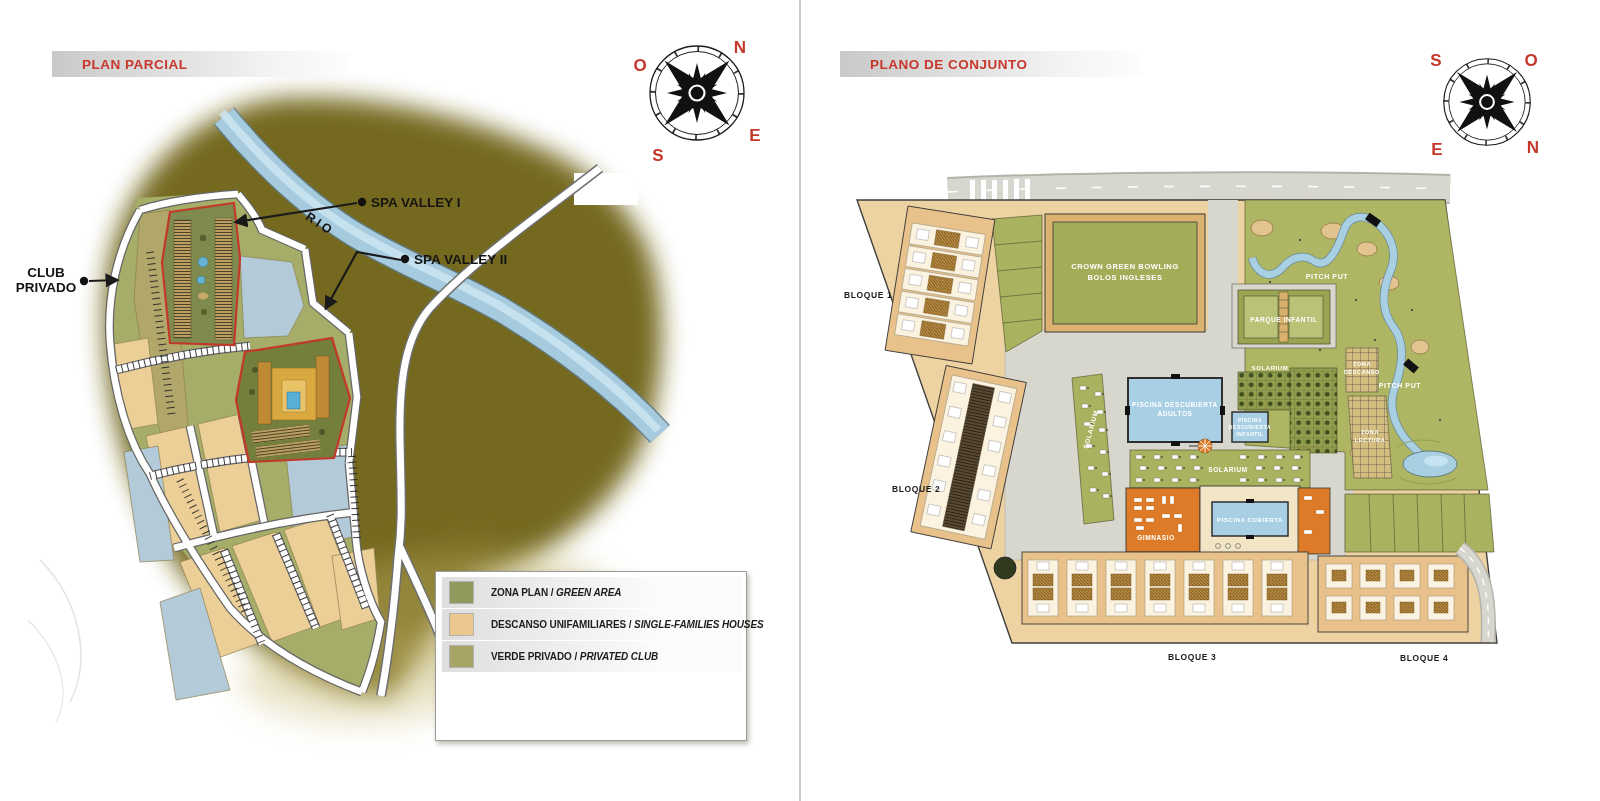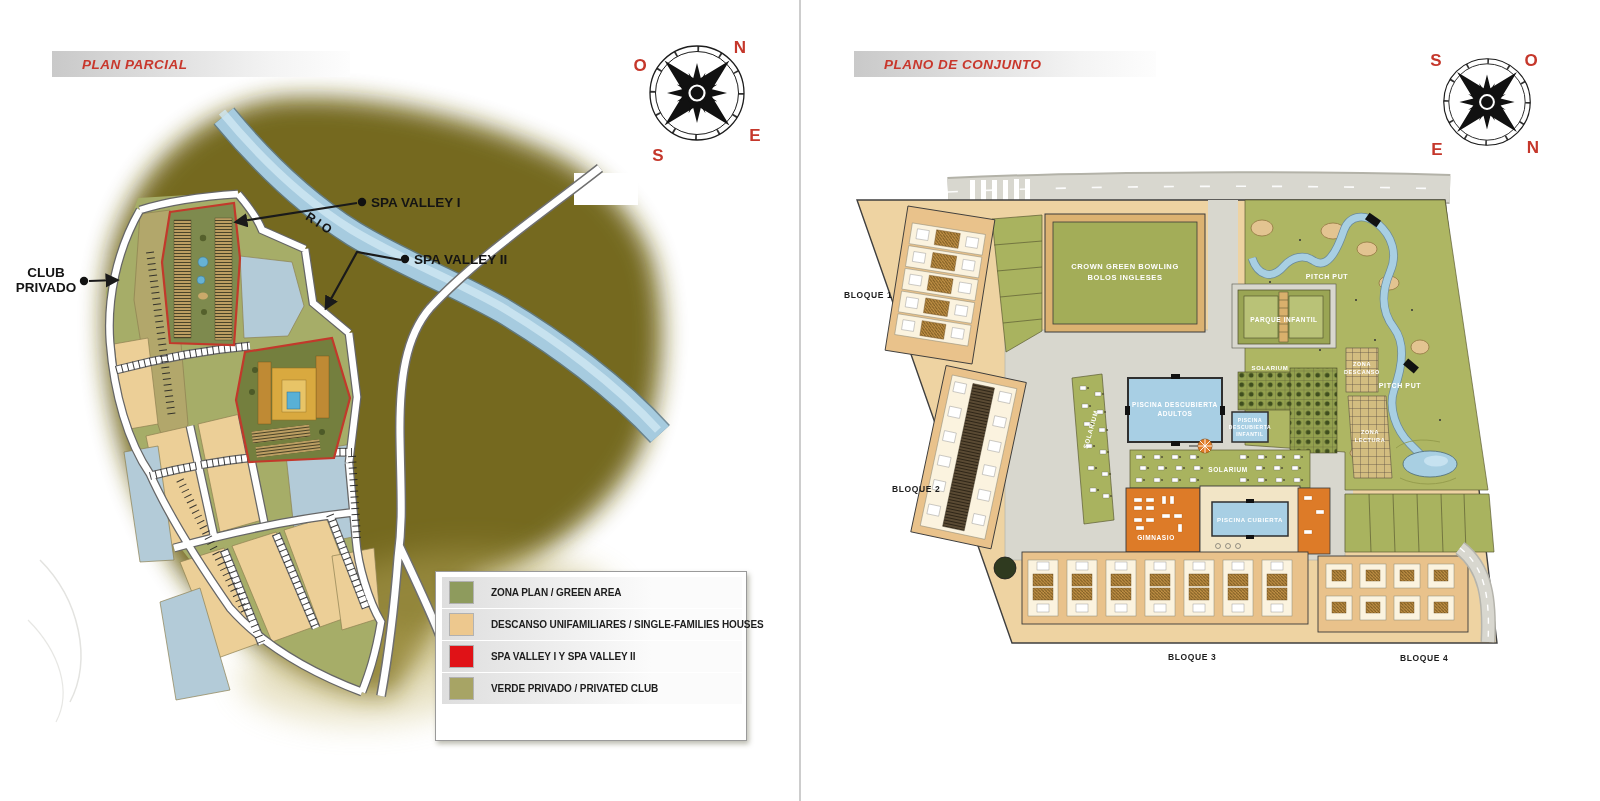--- a/index.html
+++ b/index.html
@@ -5,30 +5,30 @@
   html,body{margin:0;padding:0;background:#fff;}
   .page{position:relative;width:1600px;height:801px;background:#fff;outline:1px solid #b5b5b5;overflow:hidden;
         font-family:"Liberation Sans",sans-serif;}
   .divider{position:absolute;left:799px;top:0;width:2px;height:801px;background:#cdcdcd;}
   .panel{position:absolute;top:0;width:800px;height:801px;}
   .panel.left{left:0;} .panel.right{left:800px;}
   .map{position:absolute;left:0;top:0;width:800px;height:801px;}
   .title-band{position:absolute;top:51px;height:26px;background:linear-gradient(90deg,#c9c9c9,#f4f4f4 75%,#fdfdfd);
               display:flex;align-items:center;}
   .panel.left .title-band{left:52px;width:298px;}
-  .panel.right .title-band{left:54px;width:302px;}
-  .title-band span{padding-left:30px;font-size:13.5px;font-weight:bold;letter-spacing:.5px;color:#c8372c;font-style:italic;}
+  .panel.right .title-band{left:40px;width:302px;}
+  .title-band span{padding-left:30px;font-size:13.5px;font-weight:bold;letter-spacing:.5px;color:#c8372c;}
   .legend{position:absolute;left:435px;top:571px;width:312px;height:170px;background:#fff;border:1px solid #9a9a9a;
           box-shadow:2px 3px 5px rgba(60,60,30,.35);padding:5px 0 0 0;box-sizing:border-box;}
   .lrow{display:flex;align-items:center;height:31px;margin:0 4px 1px 6px;
         background:linear-gradient(90deg,#dedede,#fbfbfb 70%);}
   .lswatch{width:23px;height:21px;margin-left:7px;flex:0 0 23px;border:1px solid rgba(90,90,90,.35);}
   .lswatch svg{display:block;width:100%;height:100%;}
   .ltext{margin-left:17px;font-size:10px;font-weight:bold;color:#1d1d1d;letter-spacing:-.1px;white-space:nowrap;}
-  .ltext .it{}
+  .ltext .it{font-style:italic;}
   .maplbl{font-weight:bold;fill:#141414;}
   .wlbl{fill:#ffffff;font-weight:bold;letter-spacing:.6px;}
   .blbl{fill:#1c1c1c;font-weight:bold;letter-spacing:.6px;}
   .cletter{font-size:17px;font-weight:bold;fill:#c5372b;text-anchor:middle;}
 </style>
 </head>
 <body>
 
 <div class="page">
   <div class="divider"></div>
@@ -196,28 +196,20 @@
           </span>
         <span class="ltext"><span>ZONA PLAN</span><span> / </span><span class="it">GREEN AREA</span></span>
       </div>
       <div class="lrow">
         <span class="lswatch">
             <svg viewBox="0 0 10 10" preserveAspectRatio="none">
               <rect width="10" height="10" fill="#edc88e"></rect>
             </svg>
           </span>
         <span class="ltext"><span>DESCANSO UNIFAMILIARES</span><span> / </span><span class="it">SINGLE-FAMILIES HOUSES</span></span>
-      </div>
-      <div class="lrow">
-        <span class="lswatch">
-            <svg viewBox="0 0 10 10" preserveAspectRatio="none">
-              <rect width="10" height="10" fill="#e01217"></rect>
-            </svg>
-          </span>
-        <span class="ltext"><span>SPA VALLEY I Y SPA VALLEY II</span><span></span><span class="it"></span></span>
       </div>
       <div class="lrow">
         <span class="lswatch">
             <svg viewBox="0 0 10 10" preserveAspectRatio="none">
               <rect width="10" height="10" fill="#a7a465"></rect>
             </svg>
           </span>
         <span class="ltext"><span>VERDE PRIVADO</span><span> / </span><span class="it">PRIVATED CLUB</span></span>
       </div>
     </div>

